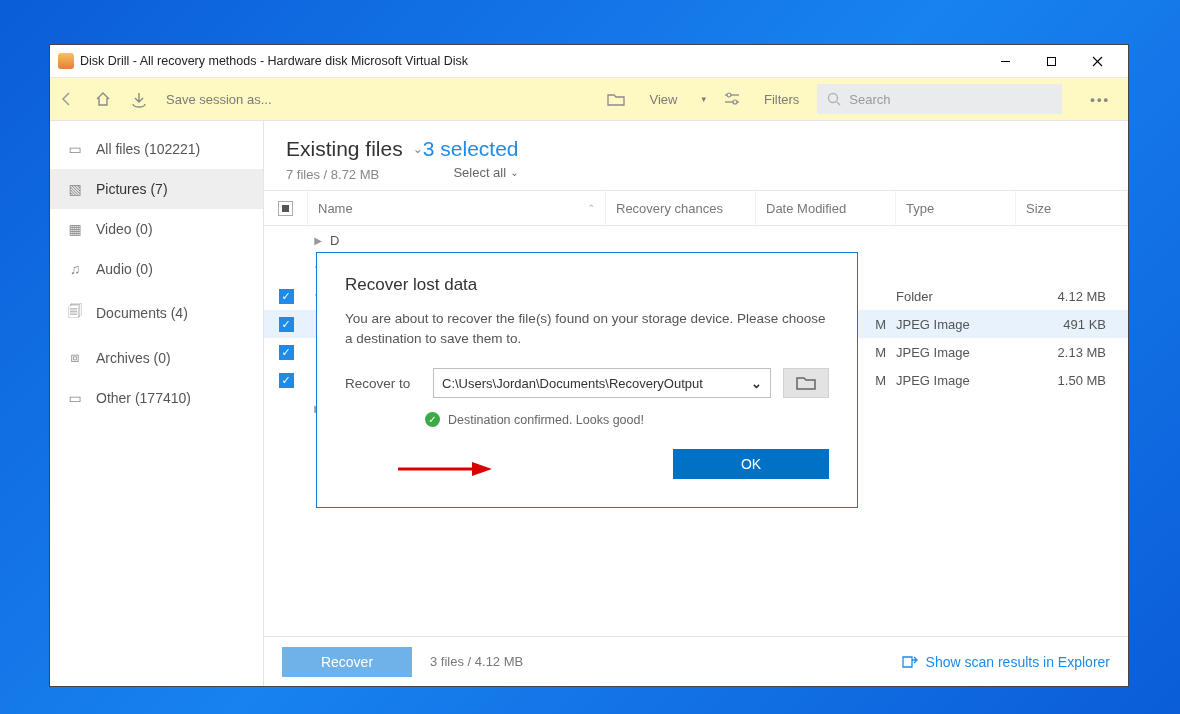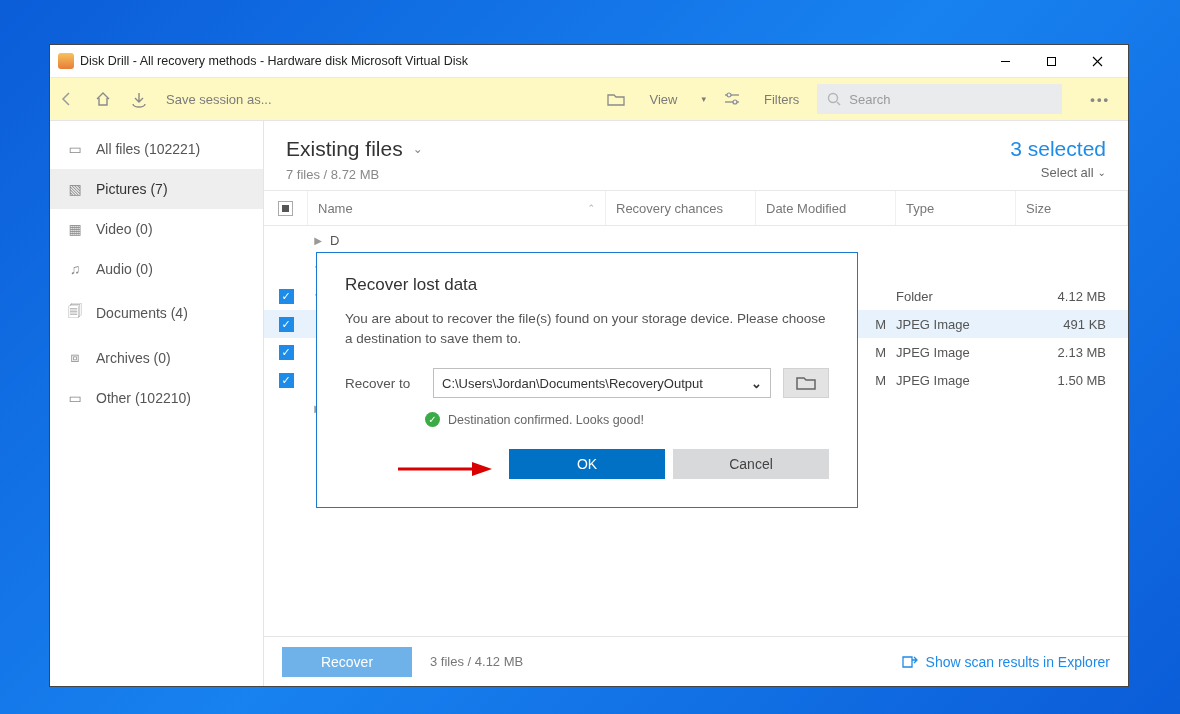--- a/index.html
+++ b/index.html
@@ -73,21 +73,20 @@
   color: #555;
 }
 .sb-item.active { background: #eeeeee; color: #333; }
 .sb-item .ico { width: 18px; display:flex; justify-content:center; color:#888; }
 
 .main { flex: 1; display: flex; flex-direction: column; position: relative; }
 
 .mainhead {
   padding: 16px 22px 8px 22px;
   display: flex;
-  justify-content: space-between;
   align-items: flex-start;
 }
 .mainhead h2 { font-size: 21px; font-weight: 400; color: #333; display:flex; align-items:center; gap:10px; }
 .mainhead .sub { font-size: 13px; color: #888; margin-top: 6px; }
 .mainhead .selinfo { text-align: right; }
 .selinfo .selcount { font-size: 21px; color: #1e8be8; }
 .selinfo .selall { font-size: 13px; color: #666; margin-top:4px; display:flex; justify-content:flex-end; gap:4px; align-items:center; }
 
 .table-header {
   display: flex;
@@ -270,21 +269,21 @@
       <div class="sb-item">
           <span class="ico">🗐</span>
           <span>Documents (4)</span>
         </div>
       <div class="sb-item">
           <span class="ico">⧈</span>
           <span>Archives (0)</span>
         </div>
       <div class="sb-item">
           <span class="ico">▭</span>
-          <span>Other (102210)</span>
+          <span>Other (177410)</span>
         </div>
     </div>
 
     <div class="main">
       <div class="mainhead">
         <div>
           <h2>
               <span>Existing files</span>
               <span style="font-size:12px;color:#888">⌄</span>
             </h2>
@@ -410,21 +409,20 @@
             <path d="M1 3 H8 L10 5 H19 V14 H1 Z" fill="none" stroke="#666" stroke-width="1.5"></path>
           </svg>
       </div>
     </div>
     <div class="confirm">
       <div class="dot">✓</div>
       <span>Destination confirmed. Looks good!</span>
     </div>
     <div class="btns">
       <div class="okbtn">OK</div>
-      <div class="cancelbtn">Cancel</div>
     </div>
   </div>
 
   <svg class="arrow" viewBox="0 0 96 18">
     <line x1="2" y1="9" x2="78" y2="9" stroke="#d80000" stroke-width="3"></line>
     <polygon points="76,2 96,9 76,16" fill="#d80000"></polygon>
   </svg>
 
 </div>
 

